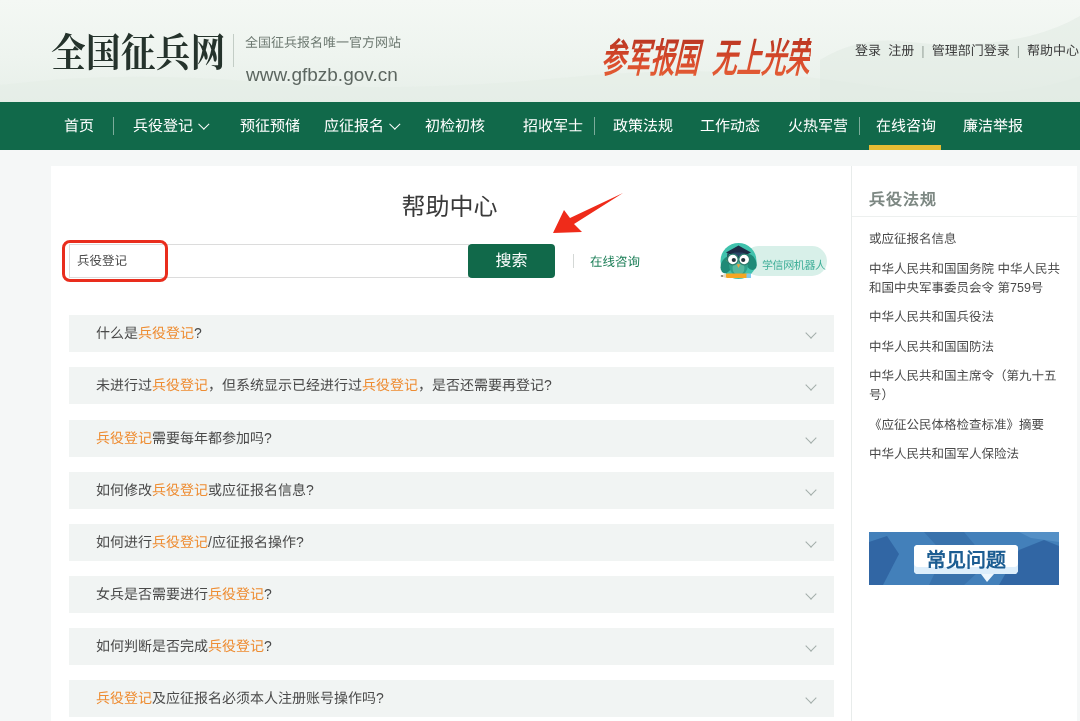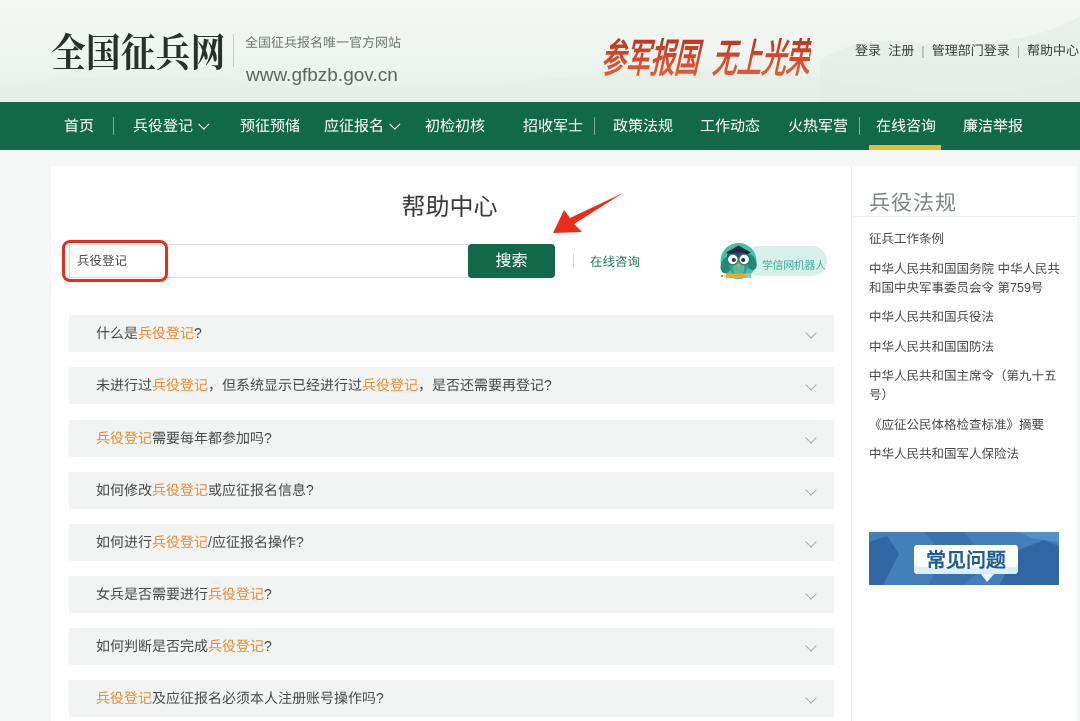--- a/index.html
+++ b/index.html
@@ -51,21 +51,21 @@
   .pilltext { position:absolute; left:762px; top:256px; font-size:11px; letter-spacing:-0.4px; color:#3fae98; }
 
   
   .row { position:absolute; left:69px; width:765px; height:37px; background:#f1f4f3; color:#4a4a4a;
     font-size:14px; line-height:37px; padding-left:27px; }
   .row b { color:#ee8d33; font-weight:normal; }
   .rchev { position:absolute; right:19px; top:14px; width:8px; height:8px; border-right:1.5px solid #a3adaa;
     border-bottom:1.5px solid #a3adaa; transform:rotate(45deg); }
 
   
-  .sb-title { position:absolute; left:869px; top:186px; font-size:21px; color:#7d8883; letter-spacing:1px; }
+  .sb-title { position:absolute; left:869px; top:186px; font-size:16px; color:#7d8883; letter-spacing:1px;font-weight:bold; }
   .sb-sep { position:absolute; left:852px; top:216px; width:225px; height:1px; background:#edf0ef; }
   .sb-list { position:absolute; left:869px; top:230px; width:210px; font-size:12.5px; color:#4a4a4a; }
   .sb-list p { line-height:19px; margin:0 0 10.5px 0; }
 
   .banner { position:absolute; left:869px; top:532px; width:190px; height:53px; }
 </style>
 </head>
 <body>
 
   <div class="header">
@@ -150,21 +150,21 @@
   <div class="row" style="top:419.5px"><b>兵役登记</b>需要每年都参加吗?<i class="rchev"></i></div>
   <div class="row" style="top:471.5px">如何修改<b>兵役登记</b>或应征报名信息?<i class="rchev"></i></div>
   <div class="row" style="top:523.5px">如何进行<b>兵役登记</b>/应征报名操作?<i class="rchev"></i></div>
   <div class="row" style="top:575.5px">女兵是否需要进行<b>兵役登记</b>?<i class="rchev"></i></div>
   <div class="row" style="top:627.5px">如何判断是否完成<b>兵役登记</b>?<i class="rchev"></i></div>
   <div class="row" style="top:679.5px"><b>兵役登记</b>及应征报名必须本人注册账号操作吗?<i class="rchev"></i></div>
 
   <div class="sb-title">兵役法规</div>
   <div class="sb-sep"></div>
   <div class="sb-list">
-    <p>征兵工作条例</p>
+    <p>或应征报名信息</p>
     <p>中华人民共和国国务院 中华人民共<br>和国中央军事委员会令 第759号</p>
     <p>中华人民共和国兵役法</p>
     <p>中华人民共和国国防法</p>
     <p>中华人民共和国主席令（第九十五<br>号）</p>
     <p>《应征公民体格检查标准》摘要</p>
     <p>中华人民共和国军人保险法</p>
   </div>
 
   <svg class="banner" width="190" height="53" viewBox="0 0 190 53">
     <rect width="190" height="53" fill="#4380ba"></rect>

